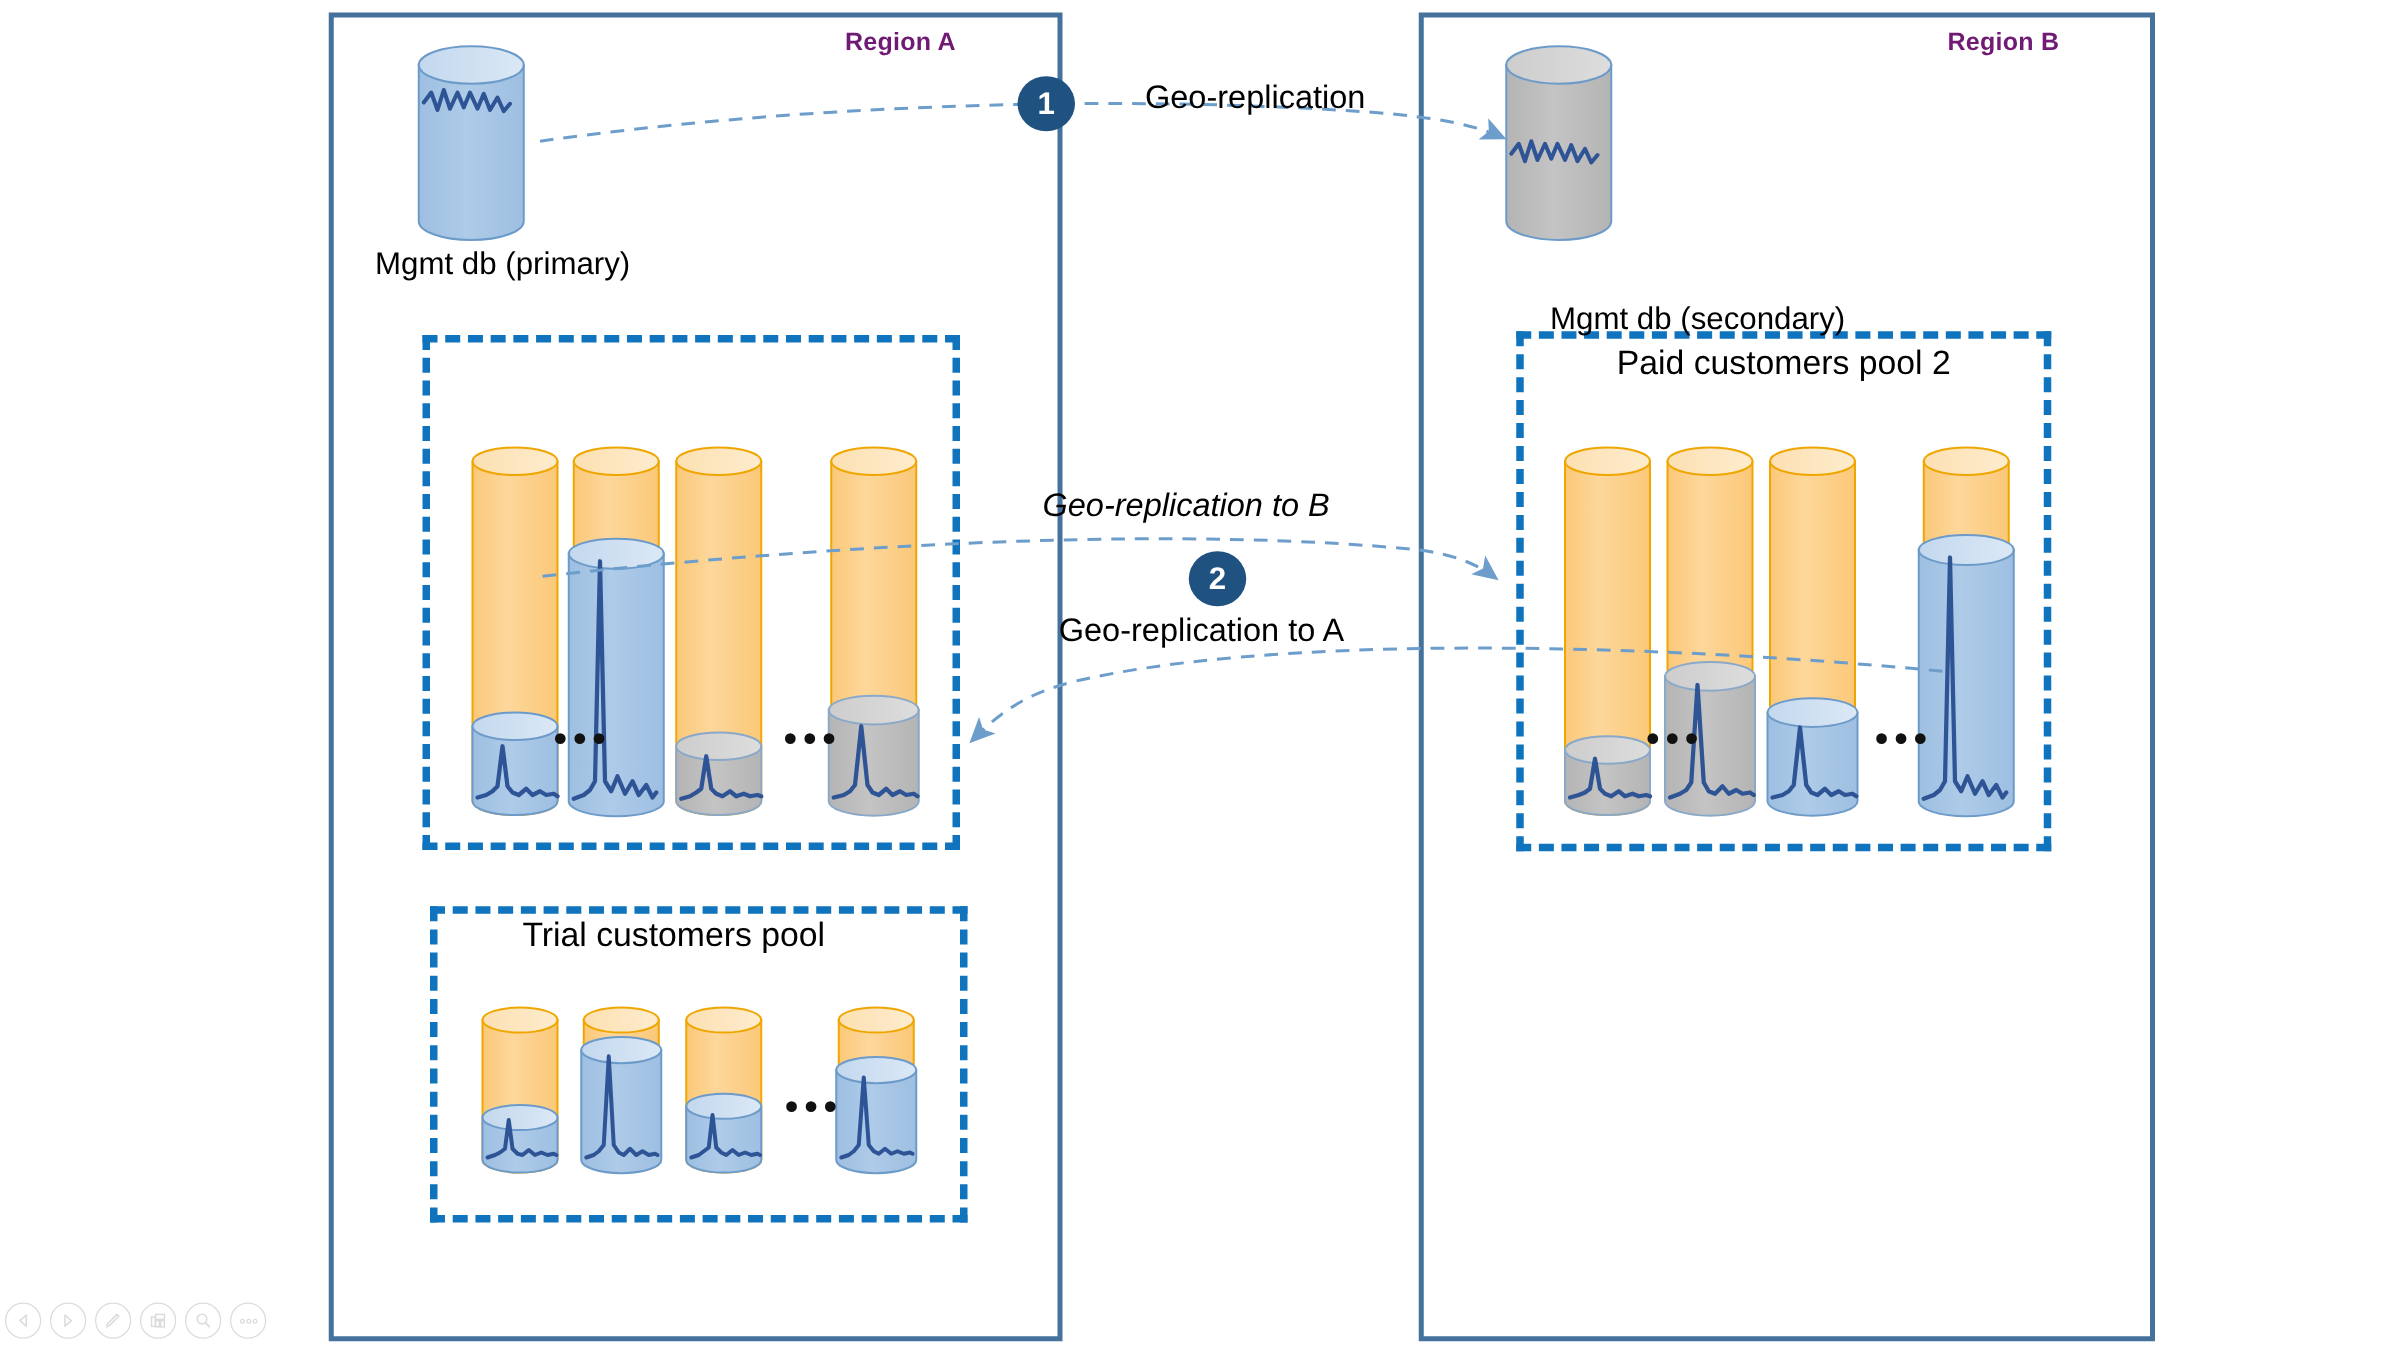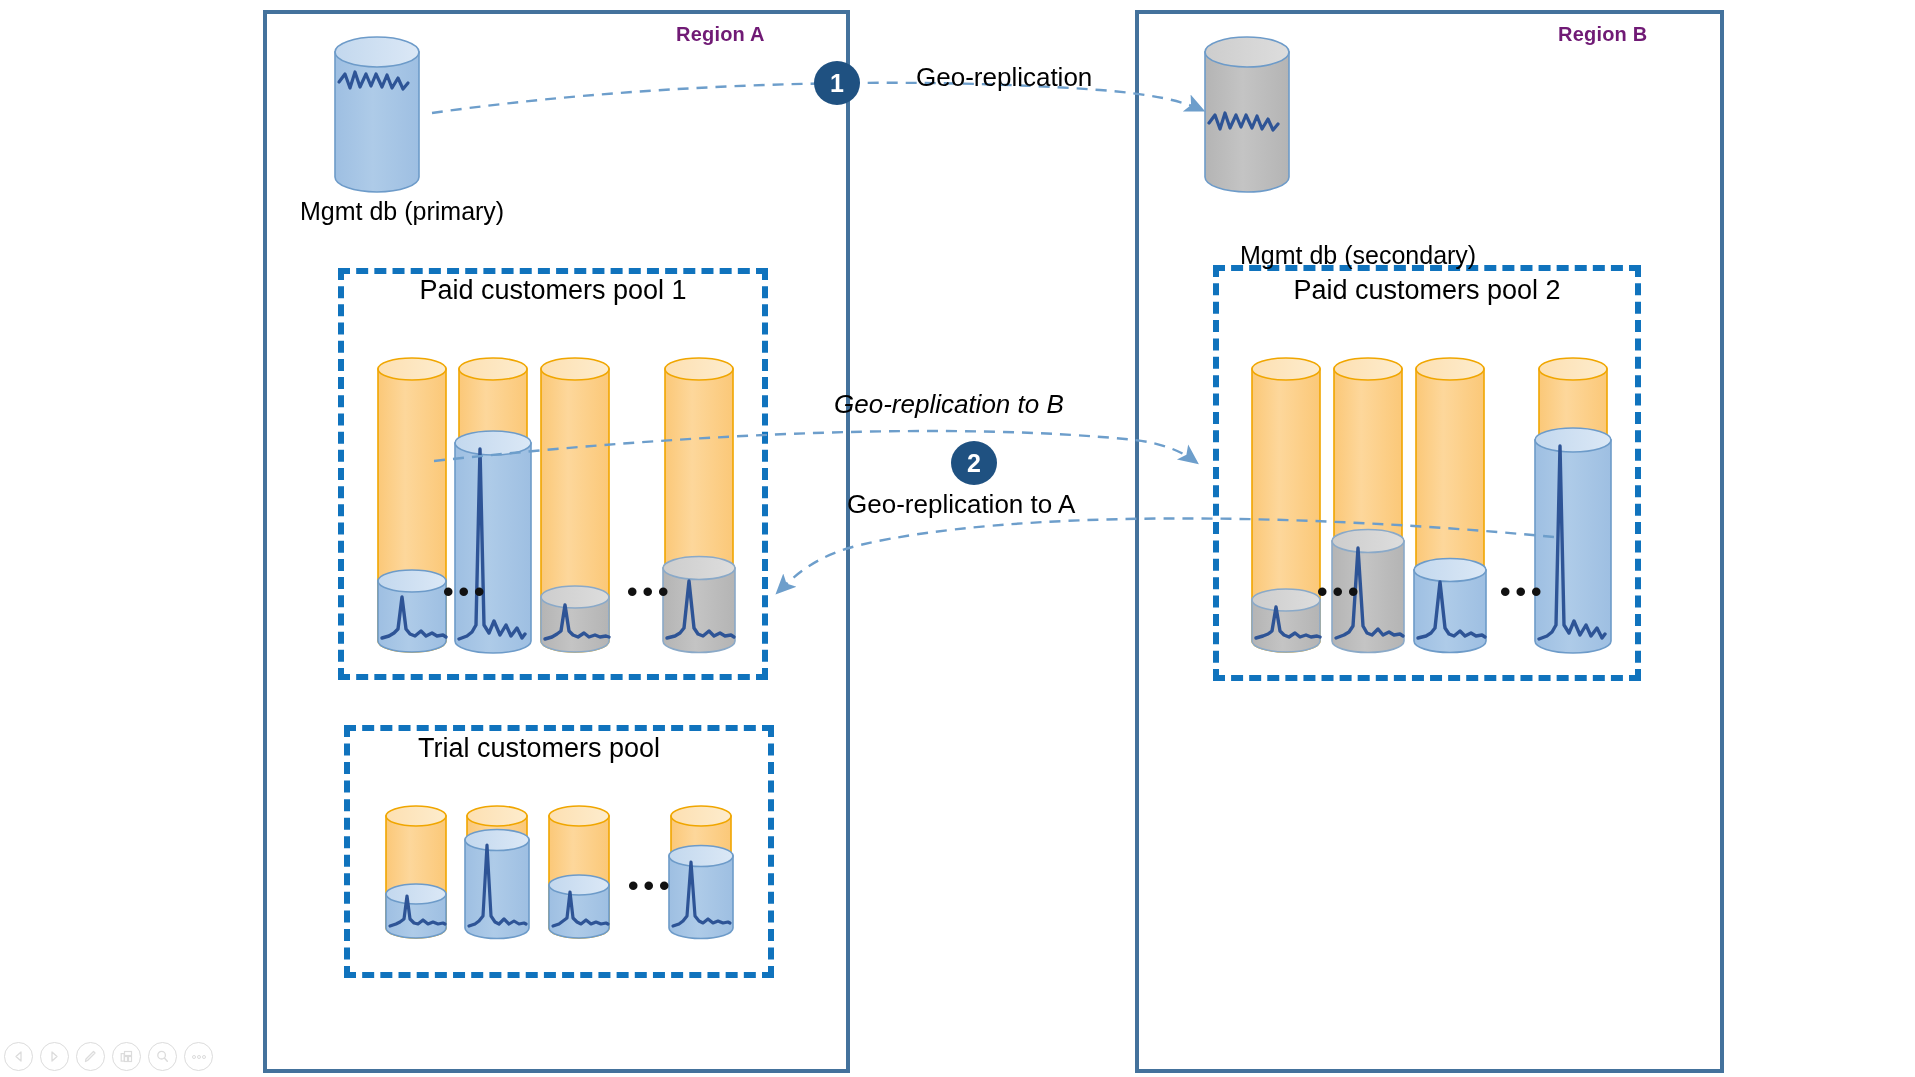--- a/index.html
+++ b/index.html
@@ -28,21 +28,20 @@
 
 <div class="stage">
 
   <div class="region-box" style="left:263px;top:10px;width:587px;height:1063px;"></div>
   <div class="region-title" style="left:676px;top:23px;">Region A</div>
 
   <div class="region-box" style="left:1135px;top:10px;width:589px;height:1063px;"></div>
   <div class="region-title" style="left:1558px;top:23px;">Region B</div>
 
   <div class="pool-box" style="left:338px;top:268px;width:430px;height:412px;"></div>
-  <div class="pool-title" style="left:338px;top:275px;width:430px;">Paid customers pool 1</div>
 
   <div class="pool-box" style="left:344px;top:725px;width:430px;height:253px;"></div>
   <div class="pool-title" style="left:324px;top:733px;width:430px;">Trial customers pool</div>
 
   <div class="pool-box" style="left:1213px;top:265px;width:428px;height:416px;"></div>
   <div class="pool-title" style="left:1213px;top:275px;width:428px;">Paid customers pool 2</div>
 
   <svg class="layer" viewBox="0 0 1915 1077" xmlns="http://www.w3.org/2000/svg">
     <defs>
       <linearGradient id="gOrange" x1="0" y1="0" x2="1" y2="0">

